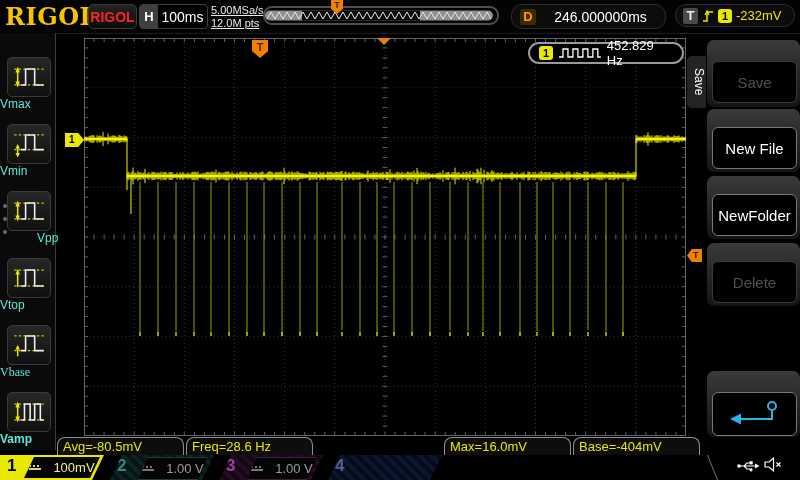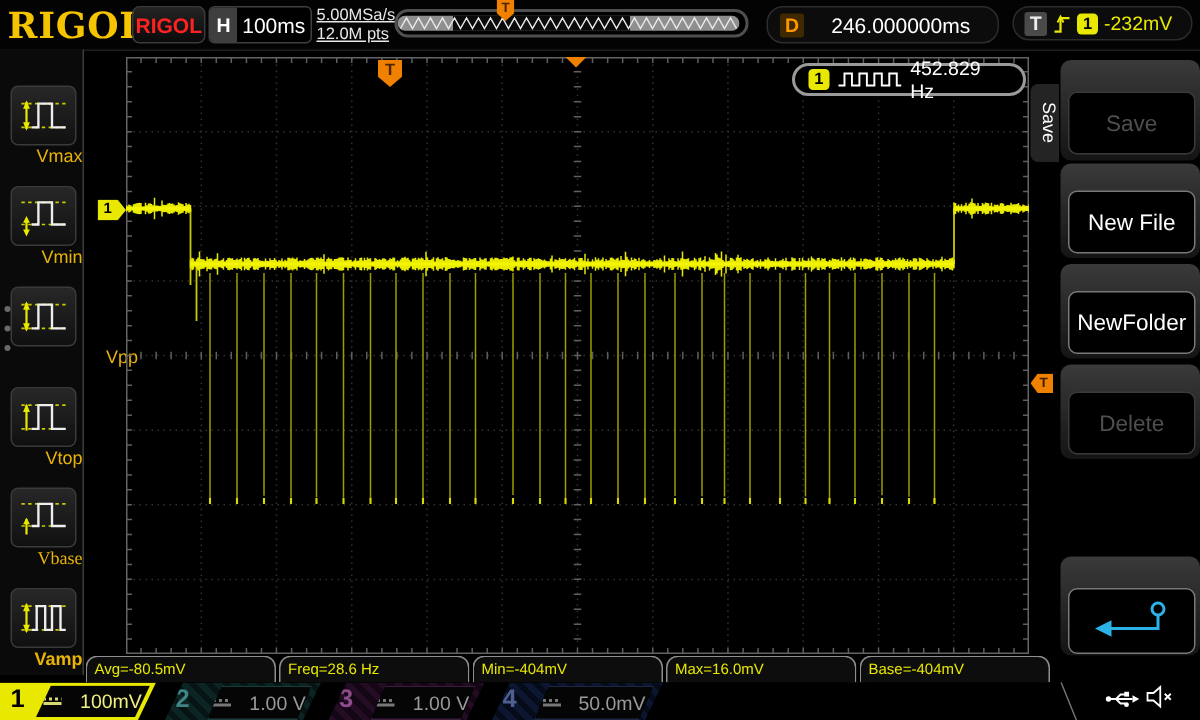--- a/index.html
+++ b/index.html
@@ -33,21 +33,21 @@
            display:flex;align-items:center;justify-content:center;border-radius:2px;}
   .t-ch{width:14px;height:14px;background:#e8e800;color:#000;font-weight:bold;font-size:11px;
         display:flex;align-items:center;justify-content:center;border-radius:3px;}
   .t-value{color:#e8e800;font-size:13px;}
 
   
   #leftmenu{left:0;top:33px;width:55px;height:417px;background:#0a0a0a;border-right:1px solid #3c3c3c;}
   .v-title{left:8px;top:36px;color:#fff;font-size:13px;}
   .lm-btn{left:7px;width:42px;height:38px;background:linear-gradient(#272727,#101010);
           border:1px solid #3a3a3a;border-radius:5px;display:flex;align-items:center;justify-content:center;}
-  .lm-label{left:0;width:55px;text-align:right;color:#eab308;font-size:12px;}
+  .lm-label{left:0;width:55px;text-align:left;color:#5eead4;font-size:12px;}
   .dot{left:3px;width:4px;height:4px;border-radius:50%;background:#6a6a6a;}
 
   
   #grid{left:84px;top:38px;width:602px;height:398px;}
   .ch1-marker{left:65px;top:133px;width:19px;height:14px;background:#e8e800;
               clip-path:polygon(0 0,70% 0,100% 50%,70% 100%,0 100%);
               color:#000;font-weight:bold;font-size:10px;line-height:14px;padding-left:4px;box-sizing:border-box;}
   .trig-pos{left:252px;top:40px;width:16px;height:18px;background:#f08000;
             clip-path:polygon(0 0,100% 0,100% 62%,50% 100%,0 62%);
             color:#4a2500;font-size:11px;font-weight:bold;text-align:center;line-height:14px;}
@@ -64,21 +64,21 @@
   
   .save-tab{left:687px;top:56px;width:19px;height:52px;background:#242424;border-radius:5px 0 0 5px;
             color:#fff;font-size:12px;writing-mode:vertical-rl;text-align:center;}
   .rm-tab{left:707px;width:93px;background:linear-gradient(#3a3a3a,#141414);border-radius:7px;}
   .rm-btn{left:712px;width:83px;height:40px;background:#000;border:1px solid #787878;border-radius:6px;
           color:#fff;font-size:15px;display:flex;align-items:center;justify-content:center;}
   .rm-btn.disabled{color:#4f4f4f;border-color:#3a3a3a;}
 
   
   .meas{top:437px;width:127px;height:18px;background:#0d0d0d;border:1px solid #8f8f8f;border-bottom:none;
-        border-radius:8px 8px 0 0;color:#e8e800;font-size:10px;line-height:17px;padding-left:5px;box-sizing:border-box;}
+        border-radius:8px 8px 0 0;color:#e8e800;font-size:13px;line-height:17px;padding-left:5px;box-sizing:border-box;}
   #chbar{left:0;top:455px;width:800px;height:25px;background:#000;}
   .ch-block{top:0;height:25px;clip-path:polygon(12px 0,100% 0,calc(100% - 12px) 100%,0 100%);}
   .ch-block.first{clip-path:polygon(0 0,100% 0,calc(100% - 12px) 100%,0 100%);}
   .ch-num{position:absolute;left:7px;top:1px;font-size:17px;font-weight:bold;}
   .ch-inner{position:absolute;top:2px;height:21px;background:#050505;
             clip-path:polygon(10px 0,100% 0,calc(100% - 10px) 100%,0 100%);
             display:flex;align-items:center;justify-content:center;gap:12px;}
   .ch-scale{font-size:13px;}
   .coup{display:inline-block;width:12px;}
   .coup i{display:block;height:2px;margin:1px 0;}
@@ -243,21 +243,20 @@
   <div class="rm-btn abs" style="top:392px;height:42px;">
     <svg width="58" height="32" viewBox="0 0 58 32">
       <circle cx="46" cy="8" r="4" stroke="#2bb3e8" stroke-width="2" fill="none"></circle>
       <path d="M46 12 V21 H14" stroke="#2bb3e8" stroke-width="2" fill="none"></path>
       <polygon points="15,15.5 15,26.5 4,21" fill="#2bb3e8"></polygon>
     </svg>
   </div>
 
   <div class="meas abs" style="left:57px;">Avg=-80.5mV</div>
   <div class="meas abs" style="left:186px;">Freq=28.6 Hz</div>
-  <div class="meas abs" style="left:315px;">Min=-404mV</div>
   <div class="meas abs" style="left:444px;">Max=16.0mV</div>
   <div class="meas abs" style="left:573px;">Base=-404mV</div>
 
   <div id="chbar" class="abs">
 
     <div class="ch-block first abs" style="left:0;width:104px;background:#e8e800;">
       <div class="ch-num" style="color:#000;">1</div>
       <div class="ch-inner" style="left:24px;width:76px;color:#d8d870;">
         <span class="coup">
             <i class="dash"></i>
@@ -284,27 +283,20 @@
         <span class="coup">
             <i class="dash"></i>
             <i class="solid"></i>
           </span>
         <span class="ch-scale" style="color:#9a9a9a;">1.00 V</span>
       </div>
     </div>
 
     <div class="ch-block abs" style="left:328px;width:114px;background:repeating-linear-gradient(45deg,#0c1630 0 4px,#060b1a 4px 8px);">
       <div class="ch-num" style="color:#4f6090;">4</div>
-      <div class="ch-inner" style="left:28px;width:78px;color:#777;border:1px solid #1d2745;">
-        <span class="coup">
-            <i class="dash"></i>
-            <i class="solid"></i>
-          </span>
-        <span class="ch-scale" style="color:#9a9a9a;">50.0mV</span>
-      </div>
     </div>
   </div>
 
   <div class="sep-line abs"></div>
 
   <svg class="abs" style="left:736px;top:459px;" width="24" height="14" viewBox="0 0 24 14">
     <circle cx="3" cy="7" r="1.8" fill="#fff"></circle>
     <path d="M4 7 H19 M8 7 L11 4 H14 M8 7 L11 10 H14" stroke="#fff" stroke-width="1.2" fill="none"></path>
     <rect x="13.5" y="2.2" width="3.2" height="3.2" fill="#fff"></rect>
     <circle cx="15" cy="10.8" r="1.6" fill="#fff"></circle>

